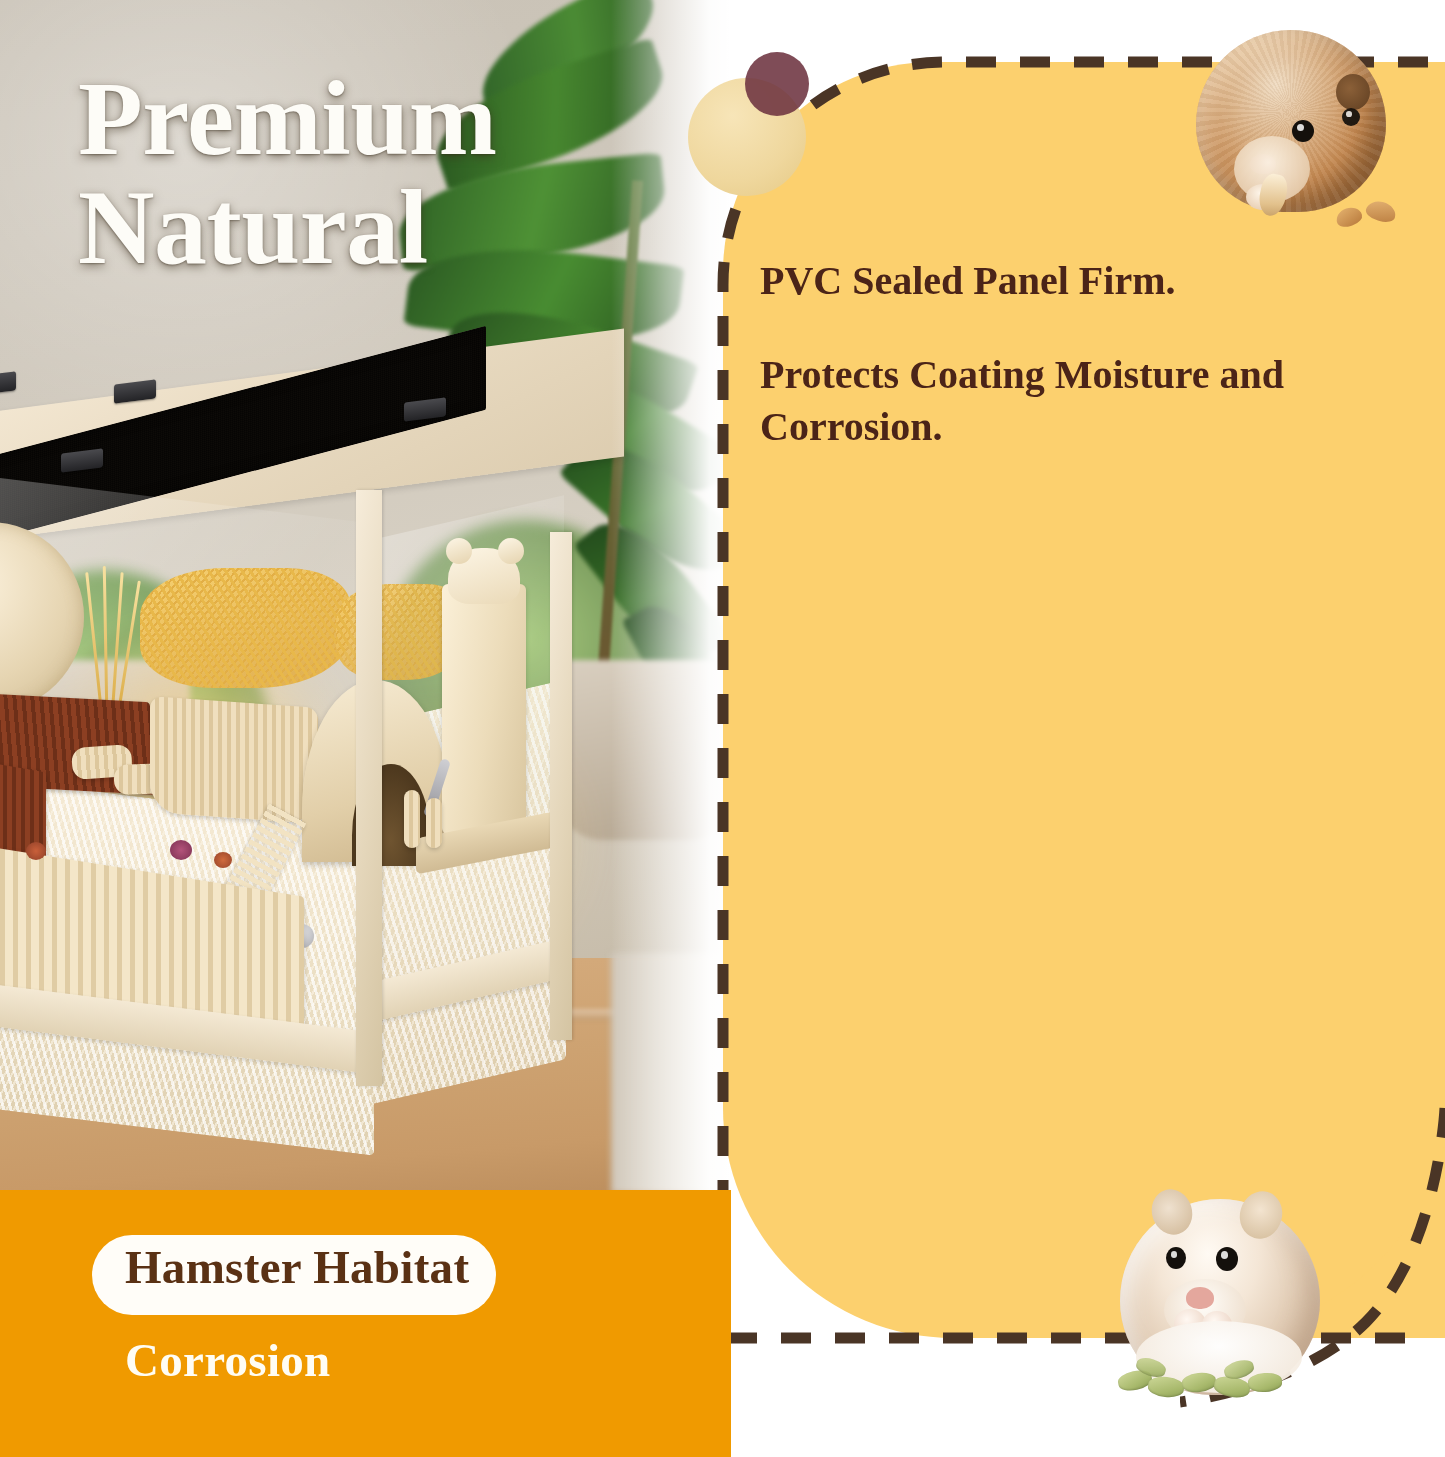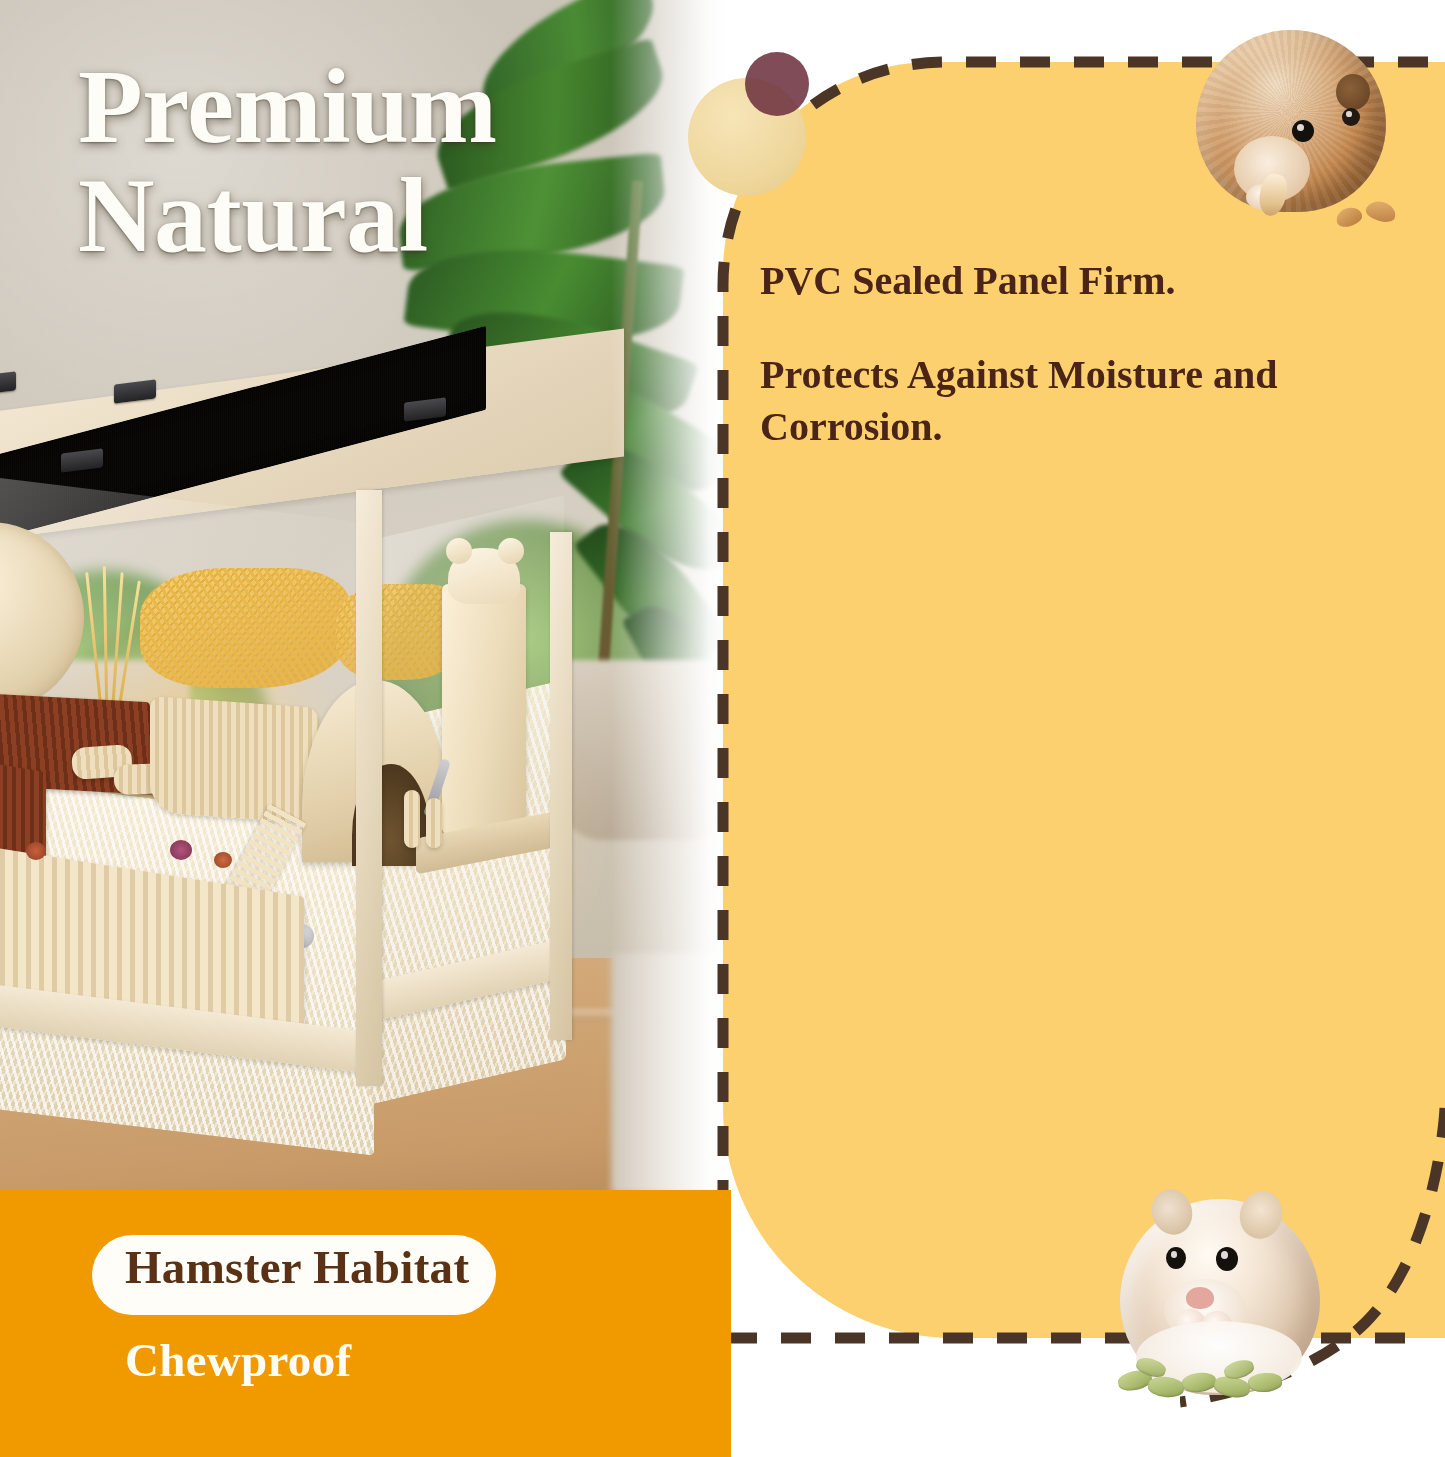--- a/index.html
+++ b/index.html
@@ -82,21 +82,21 @@
      background:linear-gradient(160deg,#fdf6e6,#ead9b7);}
   .bottle-ear{position:absolute;border-radius:50%;background:linear-gradient(160deg,#fdf6e6,#e5d3ae);}
   .ladder{position:absolute;transform:rotate(28deg);
      background:repeating-linear-gradient(0deg,#f2e3c3 0 5px, rgba(0,0,0,.06) 5px 8px);
      box-shadow:0 2px 4px rgba(0,0,0,.2);border-radius:3px;}
   .glow{position:absolute;border-radius:50%;filter:blur(26px);
      background:radial-gradient(circle,rgba(255,214,128,.85),rgba(255,205,110,0) 70%);}
   .wheat{position:absolute;width:3px;background:linear-gradient(180deg,#f7e1a0,#dcae4a);border-radius:2px;}
 
   
-  .title{position:absolute;left:78px;top:52px;width:600px;z-index:40;
+  .title{position:absolute;left:78px;top:64px;width:600px;z-index:40;
      color:#fdfcf7;font-size:106px;line-height:1.03;font-weight:700;letter-spacing:-.5px;
      text-shadow:0 3px 10px rgba(60,48,30,.55),0 1px 2px rgba(50,40,25,.45);}
 
   
   .circ-cream{position:absolute;left:688px;top:78px;width:118px;height:118px;border-radius:50%;
      background:radial-gradient(circle at 38% 32%,#f7e5b8,#efd79d 60%,#e5c985);z-index:35;}
   .circ-maroon{position:absolute;left:745px;top:52px;width:64px;height:64px;border-radius:50%;
      background:#6d3340;opacity:.88;z-index:36;}
 
   
@@ -256,21 +256,21 @@
   <div style="position:absolute;left:1180px;top:1090px;width:265px;height:330px;z-index:23;">
     <svg width="265" height="330" viewBox="0 0 265 330" fill="none">
       <path d="M 265 18 C 265 18 258 160 186 232 C 120 298 0 312 0 312" stroke="#4a3526" stroke-width="11" stroke-dasharray="30 24" fill="none"></path>
     </svg>
   </div>
 
   <div style="position: absolute; left: 1180px; top: 1080px; width: 273px; height: 258px; z-index: 22; background: rgb(252, 208, 110); border-bottom-right-radius: 300px;"></div>
 
   <div class="panel-inner">
     <p>PVC Sealed Panel Firm.</p>
-    <p>Protects Against Moisture and Corrosion.</p>
+    <p>Protects Coating Moisture and Corrosion.</p>
   </div>
 
   <div class="ham" id="ham-top">
     <div class="h-body" style="left:8px;top:14px;width:190px;height:182px;
          background:radial-gradient(ellipse at 42% 30%,#f0dcc2 0%,#dcb489 30%,#c68a52 58%,#9b6636 82%,#6f4728 100%);
          box-shadow:inset -14px -12px 26px rgba(90,56,26,.4), inset 10px 8px 22px rgba(255,240,215,.55);"></div>
     <div style="position:absolute;left:8px;top:14px;width:190px;height:182px;border-radius:50% 50% 46% 46%/52% 52% 48% 48%;
          background:repeating-conic-gradient(from 0deg at 50% 45%, rgba(255,255,255,.10) 0deg 3deg, rgba(110,70,35,.10) 3deg 6deg);
          opacity:.6;"></div>
     <div class="h-ear" style="left:148px;top:58px;width:34px;height:36px;background:radial-gradient(circle at 40% 40%,#8b6038,#5f3e21);"></div>
@@ -310,15 +310,15 @@
     <div class="pseed" style="left:70px;top:188px;width:34px;height:19px;transform:rotate(-6deg);"></div>
     <div class="pseed" style="left:102px;top:192px;width:36px;height:20px;transform:rotate(10deg);"></div>
     <div class="pseed" style="left:136px;top:188px;width:34px;height:19px;transform:rotate(-4deg);"></div>
     <div class="pseed" style="left:24px;top:174px;width:30px;height:17px;transform:rotate(18deg);opacity:.9;"></div>
     <div class="pseed" style="left:112px;top:176px;width:30px;height:17px;transform:rotate(-16deg);opacity:.9;"></div>
   </div>
 
   <div class="banner"></div>
   <div class="pill"></div>
   <div class="pill-text">Hamster Habitat</div>
-  <div class="chew">Chewproof</div>
+  <div class="chew">Corrosion</div>
 
 </div>
 
 </body></html>

